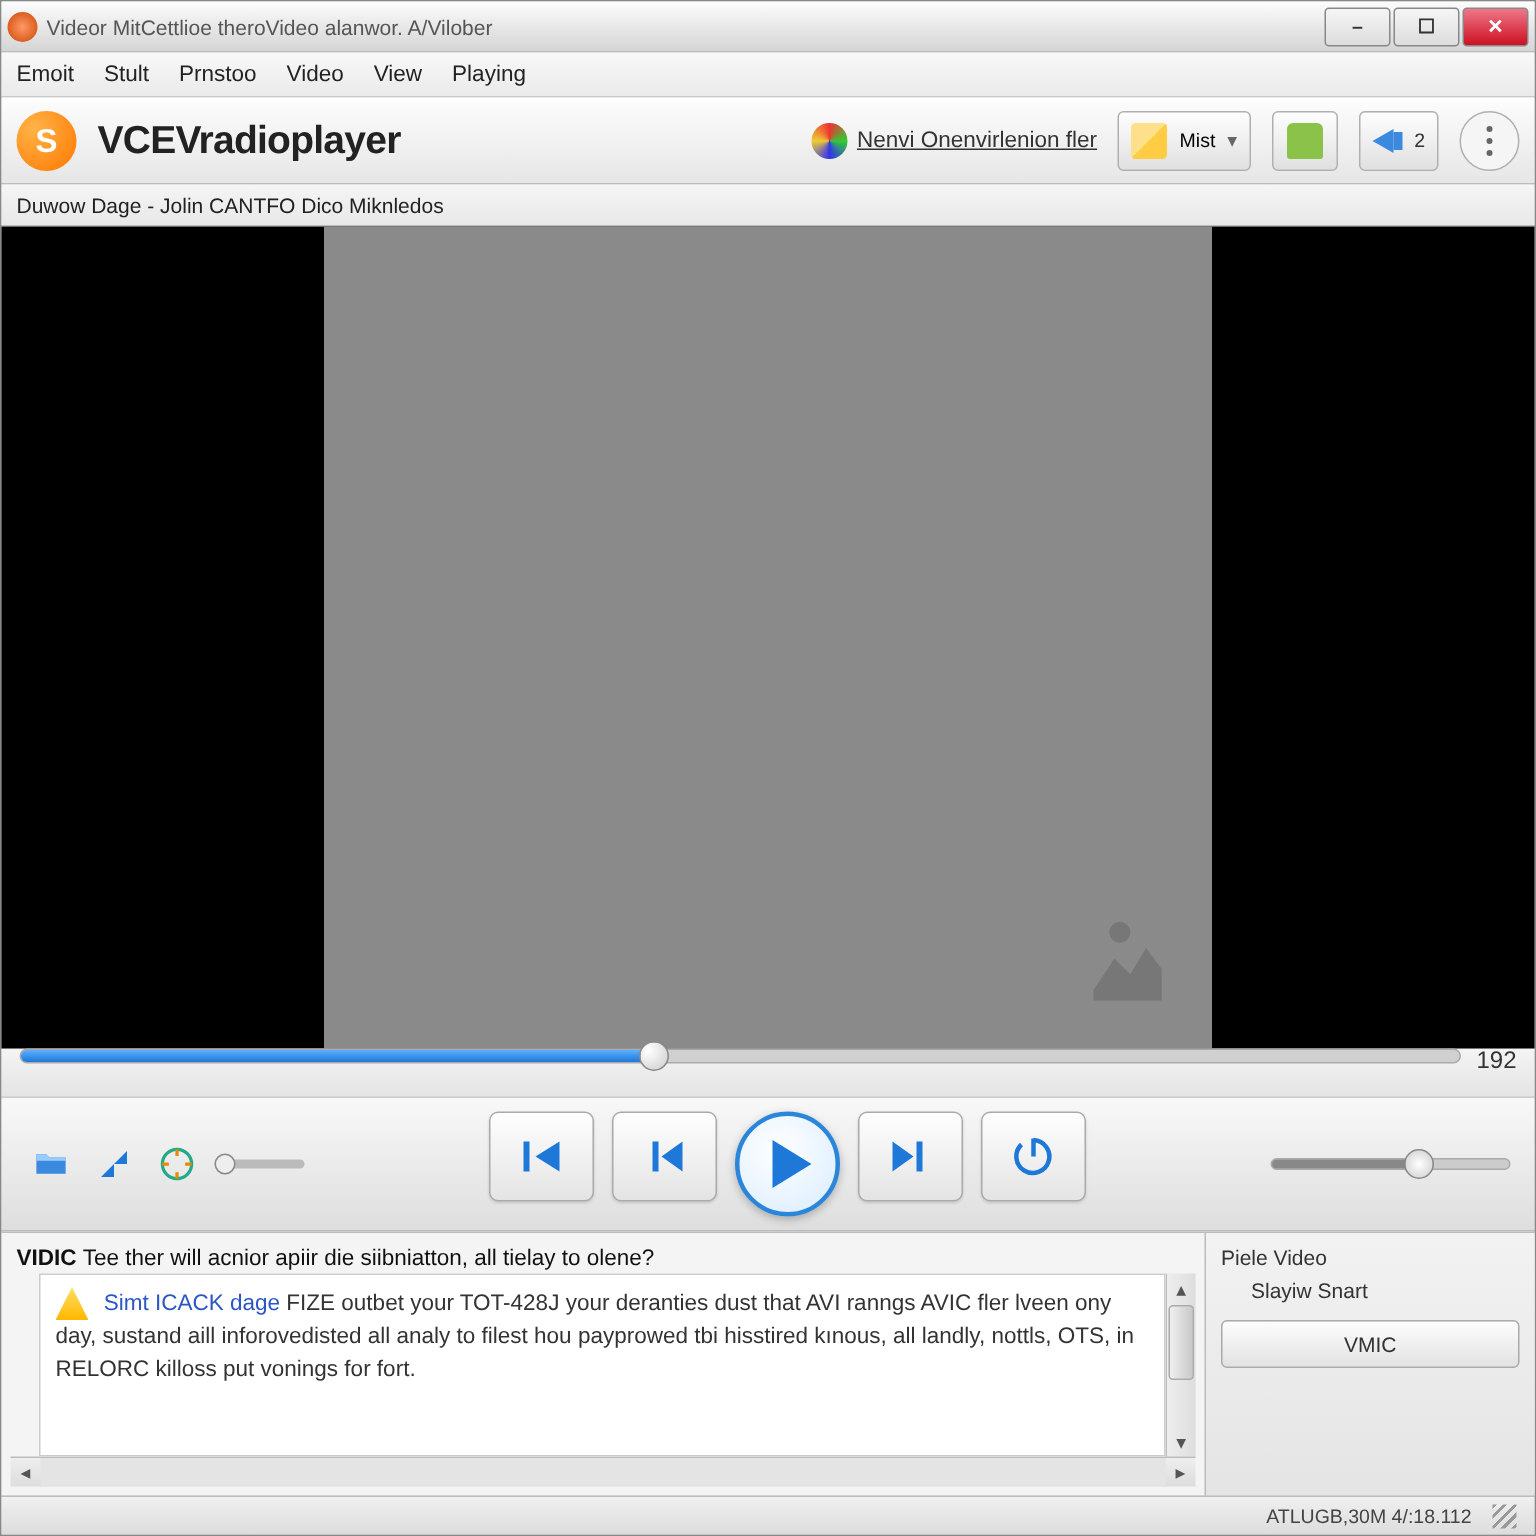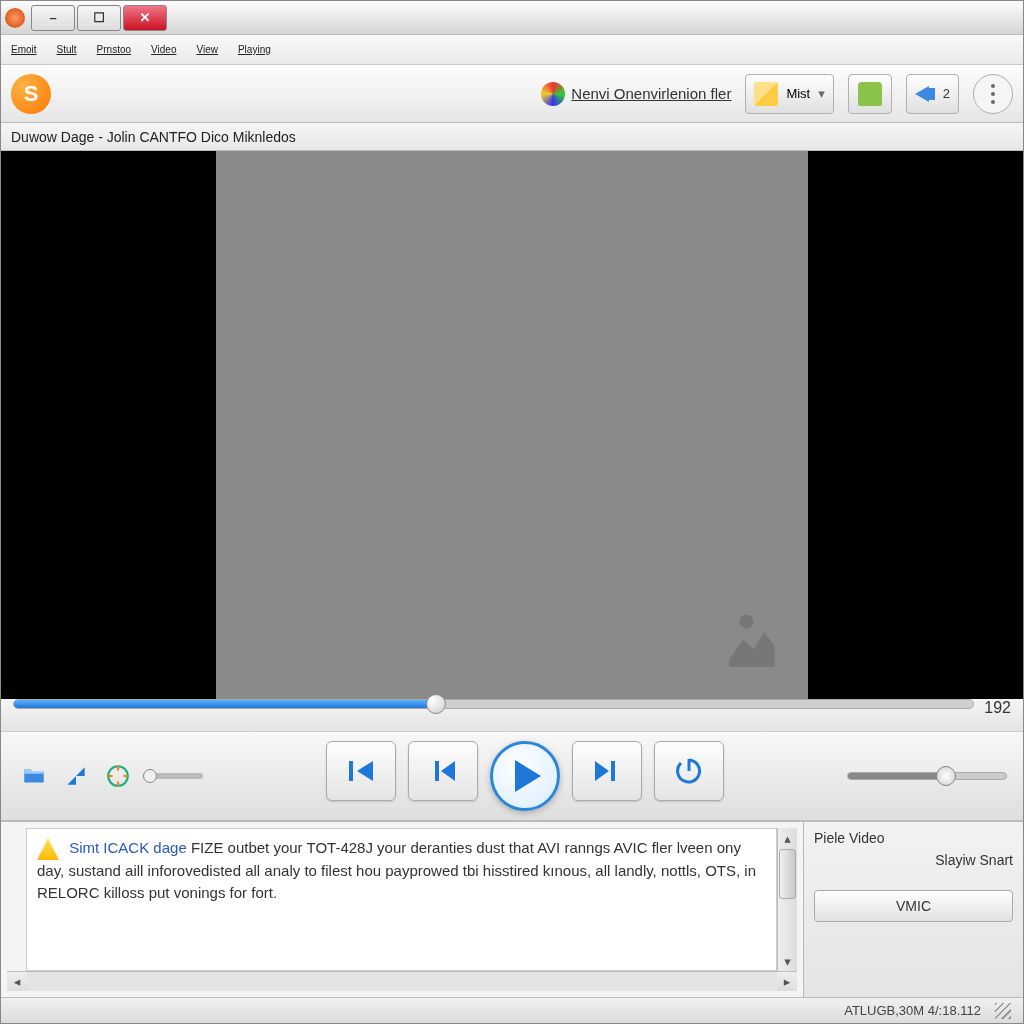--- a/index.html
+++ b/index.html
@@ -8,21 +8,21 @@
 .window { width: 1024px; height: 1024px; background: linear-gradient(to bottom, #ebebeb, #d8d8d8); border: 1px solid #888; display: flex; flex-direction: column; }
 
 .titlebar { height: 34px; background: linear-gradient(to bottom, #fdfdfd, #e8e8e8, #d5d5d5); display: flex; align-items: center; padding: 0 4px; border-bottom: 1px solid #bbb; }
 .titlebar .app-icon { width: 20px; height: 20px; background: radial-gradient(circle, #ff9966, #cc4400); border-radius: 50%; margin-right: 6px; }
 .titlebar .title { flex: 1; color: #555; font-size: 14px; }
 .winbtns { display: flex; gap: 2px; }
 .winbtn { width: 44px; height: 26px; border: 1px solid #888; background: linear-gradient(to bottom, #f5f5f5, #ddd); border-radius: 3px; display: flex; align-items: center; justify-content: center; font-weight: bold; color: #333; cursor: pointer; }
 .winbtn.close { background: linear-gradient(to bottom, #e78, #c12); color: #fff; }
 
 .menubar { height: 30px; background: linear-gradient(to bottom, #f8f8f8, #eaeaea); display: flex; align-items: center; padding: 0 10px; border-bottom: 1px solid #c8c8c8; gap: 20px; }
-.menubar span { text-decoration: underline; color: #222; cursor: pointer; font-size: 10px; }
+.menubar span { color: #222; cursor: pointer; font-size: 15px; }
 
 .toolbar { height: 58px; background: linear-gradient(to bottom, #fdfdfd, #e6e6e6); display: flex; align-items: center; padding: 0 10px; border-bottom: 1px solid #bbb; gap: 14px; }
 .logo { width: 40px; height: 40px; background: radial-gradient(circle at 30% 30%, #ffb347, #ff7700); border-radius: 50%; display: flex; align-items: center; justify-content: center; color: #fff; font-weight: bold; font-size: 22px; }
 .brand { font-size: 26px; font-weight: bold; color: #222; letter-spacing: -0.5px; }
 .tool-spacer { flex: 1; }
 .tool-link { display: flex; align-items: center; gap: 6px; color: #333; text-decoration: underline; cursor: pointer; font-size: 15px; }
 .mini-icon { width: 24px; height: 24px; display: inline-block; }
 .pinwheel { background: conic-gradient(#e33, #3c3, #33e, #ec3, #e33); border-radius: 50%; }
 .envelope { background: linear-gradient(135deg, #ffe08a 50%, #ffcc44 50%); border-radius: 3px; }
 .tool-btn { height: 40px; min-width: 44px; padding: 0 8px; background: linear-gradient(to bottom, #fefefe, #e0e0e0); border: 1px solid #b0b0b0; border-radius: 4px; display: flex; align-items: center; justify-content: center; gap: 4px; cursor: pointer; }
@@ -65,53 +65,55 @@
 .vscroll { width: 20px; background: linear-gradient(to right, #eee, #ddd); border-left: 1px solid #bbb; display: flex; flex-direction: column; }
 .vscroll .arrow { height: 20px; display: flex; align-items: center; justify-content: center; color: #555; cursor: pointer; }
 .vscroll .thumb { flex: 0 0 50px; background: linear-gradient(to right, #f0f0f0, #c8c8c8); border: 1px solid #aaa; border-radius: 3px; margin: 1px; }
 .vscroll .track { flex: 1; }
 .hscroll { height: 20px; background: linear-gradient(to bottom, #eee, #ddd); border-top: 1px solid #bbb; display: flex; }
 .hscroll .arrow { width: 20px; display: flex; align-items: center; justify-content: center; color: #555; cursor: pointer; }
 .hscroll .track { flex: 1; background: #e4e4e4; }
 
 .side-panel { width: 220px; background: linear-gradient(to bottom, #f2f2f2, #e4e4e4); border-left: 1px solid #bbb; padding: 8px 10px; display: flex; flex-direction: column; gap: 6px; }
 .side-title { font-size: 14px; color: #333; }
-.side-sub { font-size: 14px; color: #333; padding-left: 20px; margin-bottom: 16px; text-align: right; }
+.side-sub { font-size: 14px; color: #333; padding-left: 20px; margin-bottom: 6px; }
 .side-btn { height: 32px; background: linear-gradient(to bottom, #fdfdfd, #e2e2e2); border: 1px solid #aaa; border-radius: 4px; display: flex; align-items: center; justify-content: center; cursor: pointer; font-size: 14px; color: #333; }
 
 .statusbar { height: 26px; background: linear-gradient(to bottom, #f0f0f0, #dcdcdc); border-top: 1px solid #bbb; display: flex; align-items: center; justify-content: flex-end; padding: 0 12px; gap: 14px; font-size: 13px; color: #444; }
 .grip { width: 16px; height: 16px; background: repeating-linear-gradient(135deg, #999 0 2px, transparent 2px 5px); }
 
 svg { display: block; }
 </style>
 </head>
 <body>
 
 <div class="window">
 
   <div class="titlebar">
     <div class="app-icon"></div>
+    <div class="title">Videor MitCettlioe theroVideo alanwor. A/Vilober</div>
     <div class="winbtns">
       <div class="winbtn">–</div>
       <div class="winbtn">☐</div>
       <div class="winbtn close">✕</div>
     </div>
   </div>
 
   <div class="menubar">
     <span>Emoit</span>
     <span>Stult</span>
     <span>Prnstoo</span>
     <span>Video</span>
     <span>View</span>
     <span>Playing</span>
   </div>
 
   <div class="toolbar">
     <div class="logo">S</div>
+    <div class="brand">VCEVradioplayer</div>
     <div class="tool-spacer"></div>
     <div class="tool-link">
       <span class="mini-icon pinwheel"></span>
       <span>Nenvi Onenvirlenion fler</span>
     </div>
     <div class="tool-btn" style="gap:8px;">
       <span class="mini-icon envelope"></span>
       <span>Mist</span>
       <span style="color:#666;">▾</span>
     </div>
@@ -200,20 +202,24 @@
     </div>
 
     <div class="vol-slider">
       <div class="vol-fill" id="vol-fill" style="width: 62%;"></div>
       <div class="vol-thumb" id="vol-thumb" style="left: calc(62% - 10px);"></div>
     </div>
   </div>
 
   <div class="bottom">
     <div class="info-panel">
+      <div class="info-header">
+        <span>VIDIC</span>
+        <span class="q">Tee ther will acnior apiir die siibniatton, all tielay to olene?</span>
+      </div>
       <div style="flex:1;display:flex;padding-left:19px;">
         <div class="info-body">
           <span class="warn"></span>
           <span class="link-blue">Simt ICACK dage</span>
           <span>FIZE outbet your TOT-428J your deranties dust that AVI ranngs AVIC fler lveen ony day, sustand aill inforovedisted all analy to filest hou payprowed tbi hisstired kınous, all landly, nottls, OTS, in RELORC killoss put vonings for fort.</span>
         </div>
         <div class="vscroll">
           <div class="arrow">▴</div>
           <div class="thumb"></div>
           <div class="track"></div>

